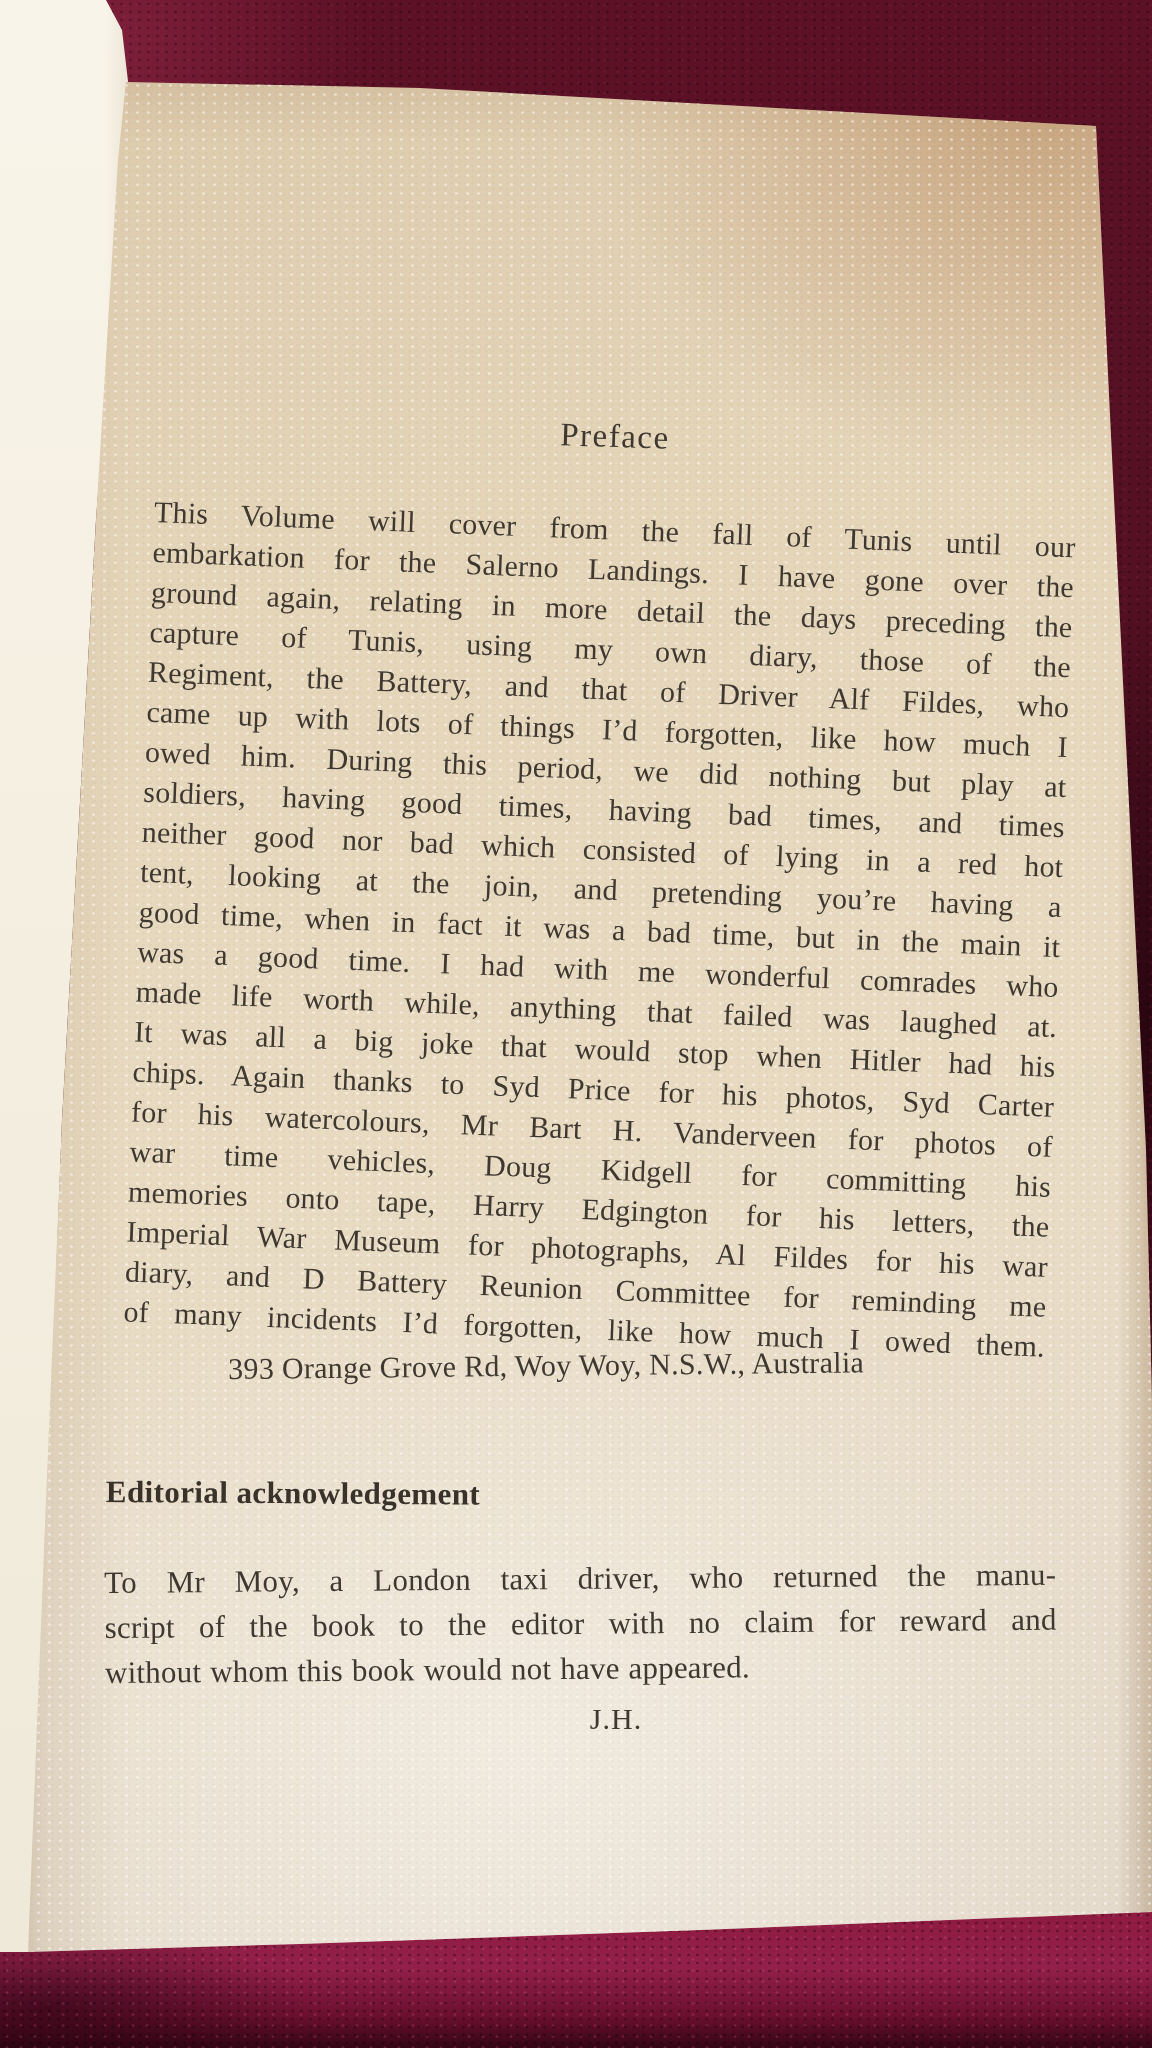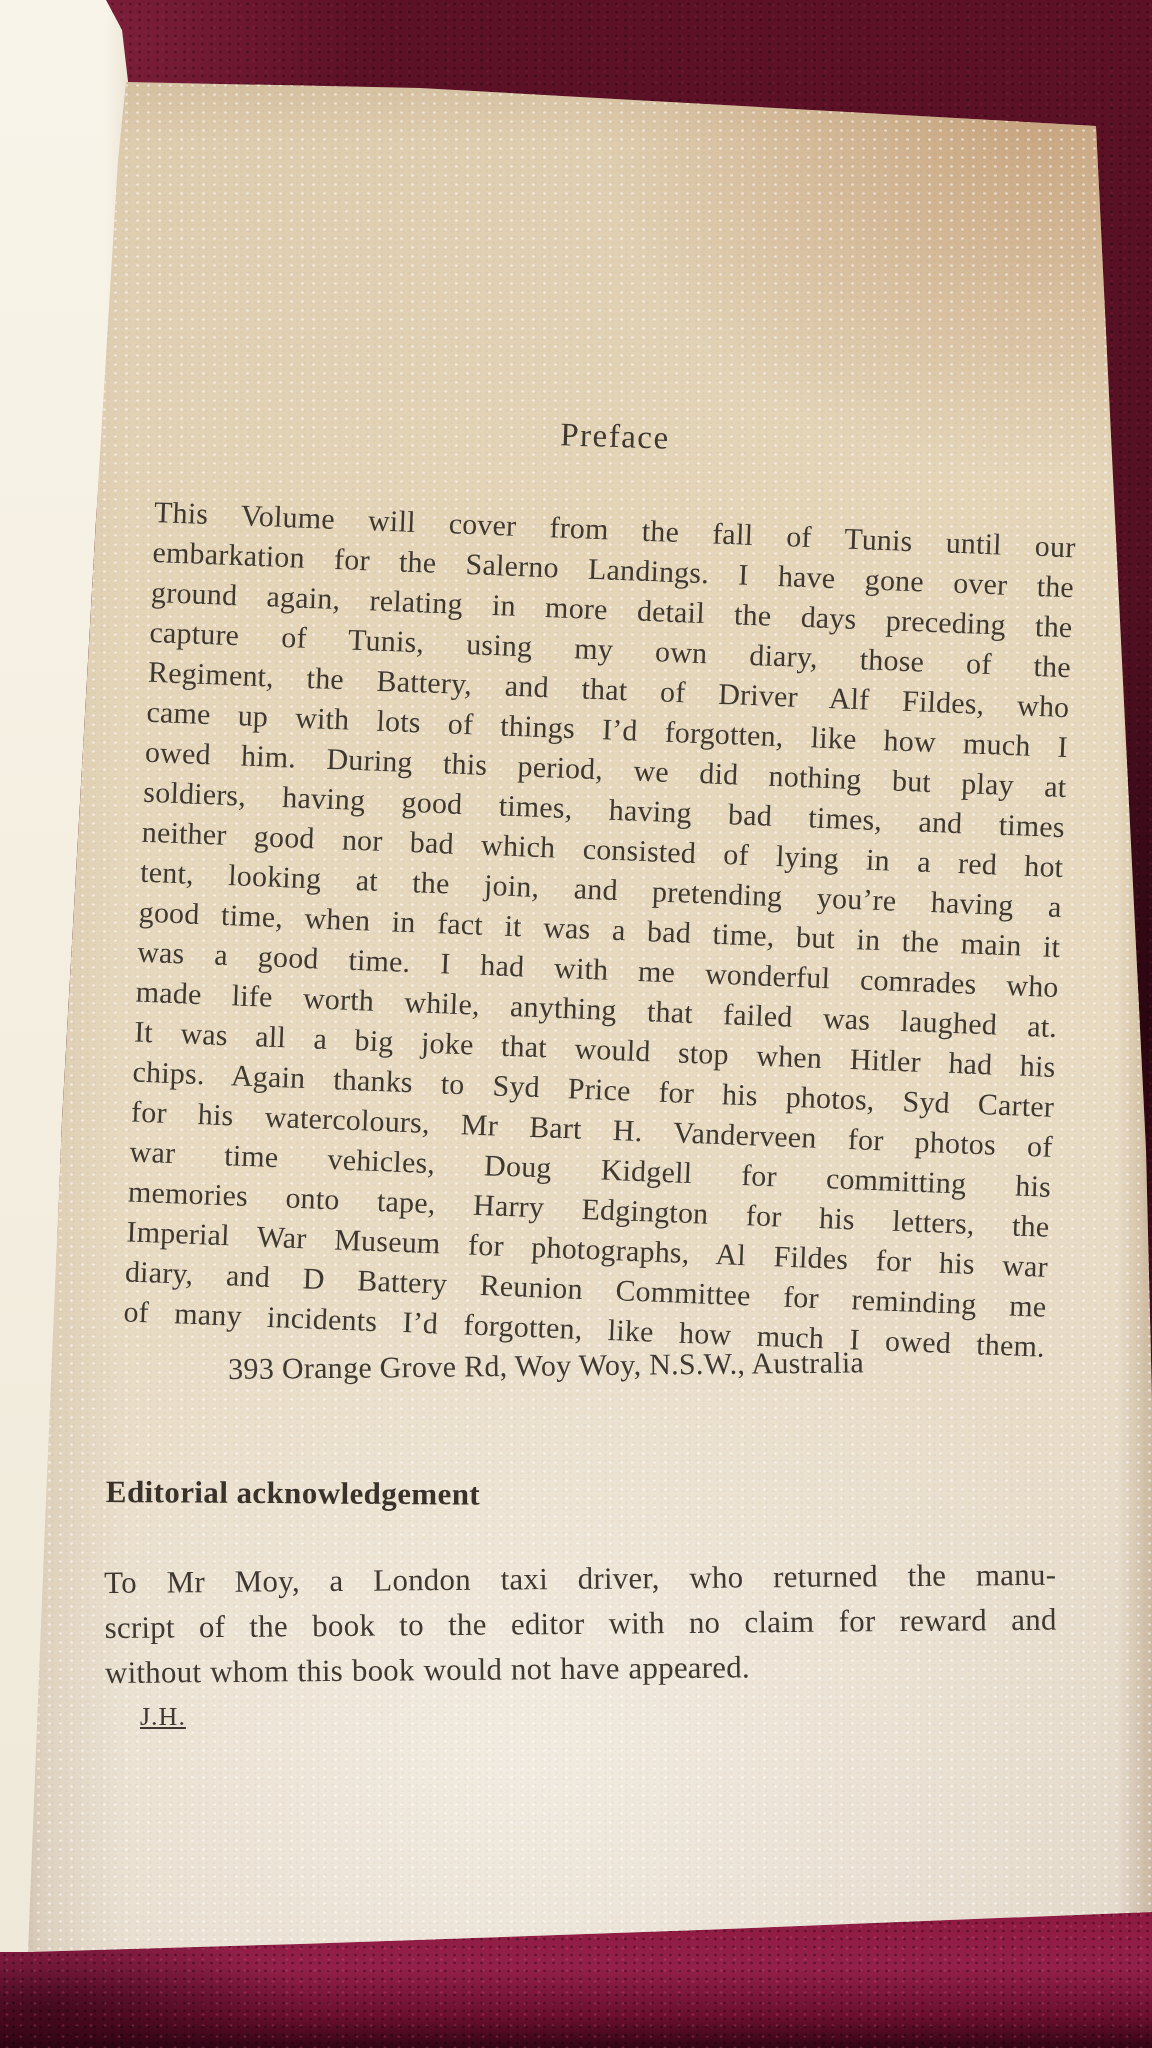--- a/index.html
+++ b/index.html
@@ -75,22 +75,22 @@
     transform:rotate(.4deg);transform-origin:0 0;
   }
   .ack{
     left:104px;top:1560px;width:952px;
     font-size:31px;line-height:45px;word-spacing:1px;letter-spacing:.2px;
     transform:rotate(-.5deg);transform-origin:0 0;
   }
   .ack .aline{text-align:justify;text-align-last:justify;height:45px;white-space:nowrap;}
   .ack .aline:last-child{text-align:justify;text-align-last:left;}
   .initials{
-    left:140px;top:1702px;width:952px;text-align:left;
-    font-size:26px;letter-spacing:1px;text-decoration:underline;
+    left:140px;top:1702px;width:952px;text-align:center;
+    font-size:30px;letter-spacing:1px;
   }
 </style>
 </head>
 <body>
 
 <div id="photo">
 
   <div class="fabric-bottom"></div>
 
   <div class="facing-page"></div>

